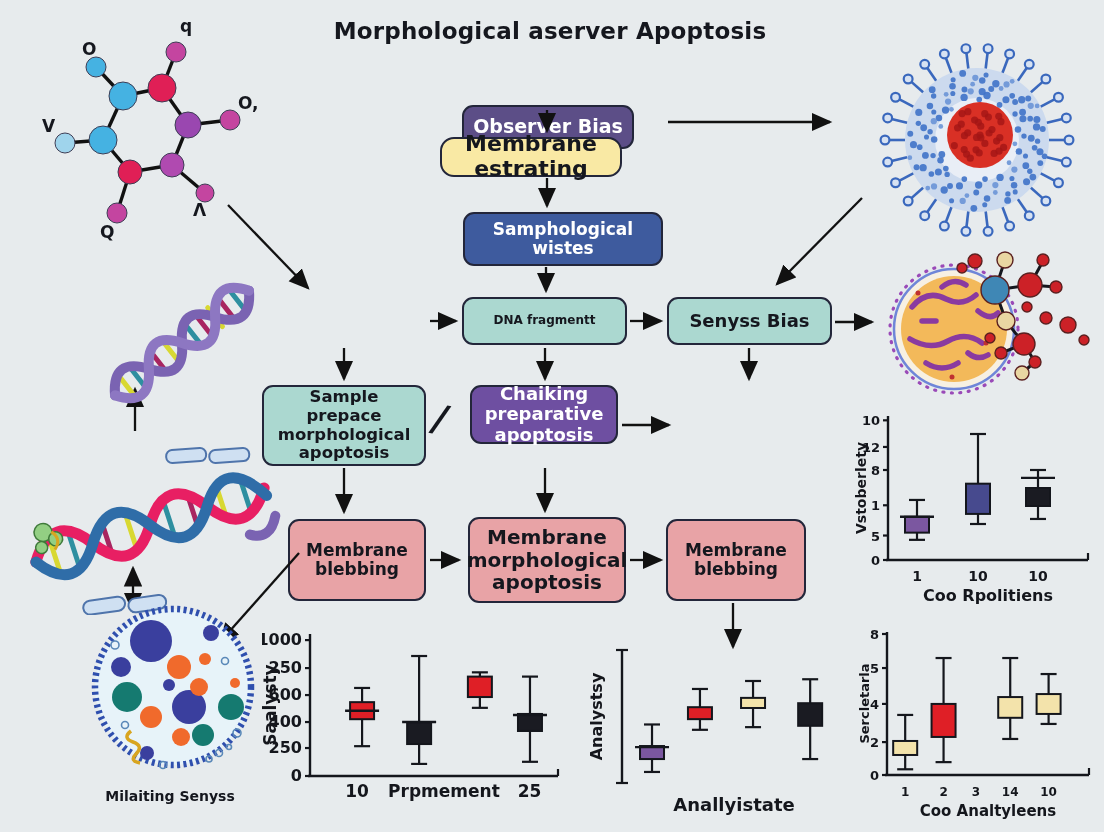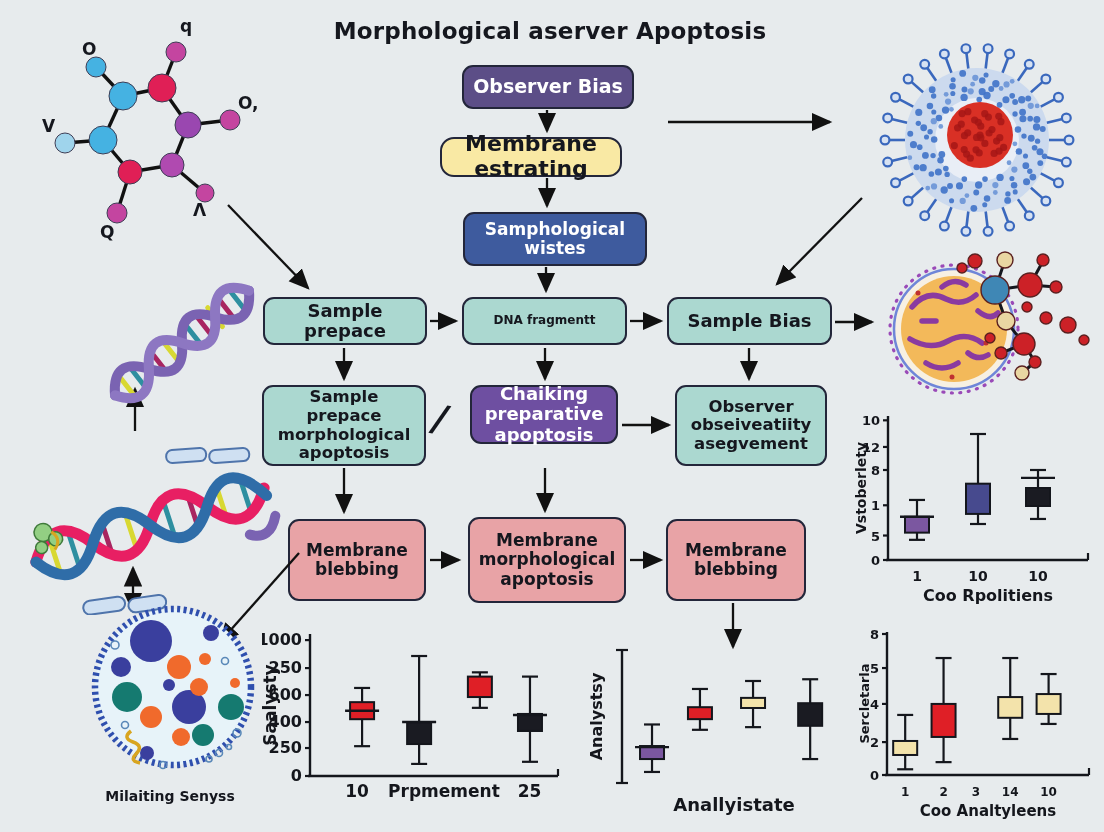--- a/index.html
+++ b/index.html
@@ -11,21 +11,21 @@
   }
   .title{
     position:absolute; left:290px; top:18px; width:520px;
     text-align:center; font-size:23px; font-weight:bold; letter-spacing:.2px;
   }
   .fbox{
     position:absolute; display:flex; align-items:center; justify-content:center;
     text-align:center; border:2.2px solid #23263a; border-radius:11px;
     font-weight:bold; line-height:1.13; padding:2px 6px; box-sizing:border-box;
   }
-  .c-purple{background:#5c4e87;color:#fff;}
+  .c-purple{background:#5c4e87;color:#fff;margin-top:40px;}
   .c-yellow{background:#f9e9a4;color:#15171e;}
   .c-blue{background:#3e5b9e;color:#fff;}
   .c-teal{background:#abd8d0;color:#15171e;}
   .c-violet{background:#6e4fa1;color:#fff;}
   .c-pink{background:#e8a3a6;color:#15171e;}
   .slash{
     position:absolute; left:434px; top:398px; font-size:36px; font-weight:bold;
     font-style:italic; transform:rotate(8deg);
   }
   .caption{
@@ -38,33 +38,31 @@
 </style>
 </head>
 <body>
 
 <div id="canvas">
 
   <div class="title">Morphological aserver Apoptosis</div>
 
   <div class="fbox c-purple" style="left:462px;top:65px;width:172px;height:44px;font-size:19px;">Observer Bias</div>
   <div class="fbox c-yellow" style="left:440px;top:137px;width:182px;height:40px;font-size:22px;border-radius:14px;">Membrane estrating</div>
-  <div class="fbox c-blue" style="left:463px;top:212px;width:184px;height:54px;font-size:17px;">Samphological wistes</div>
-
-  <div class="fbox c-teal" style="left:263px;top:297px;width:164px;height:48px;font-size:18px;">Sample prepace</div>
+  <div class="fbox c-blue" style="left:463px;top:212px;width:200px;height:54px;font-size:17px;">Samphological wistes</div>
+
   <div class="fbox c-teal" style="left:462px;top:297px;width:165px;height:48px;font-size:12px;">DNA fragmentt</div>
-  <div class="fbox c-teal" style="left:667px;top:297px;width:165px;height:48px;font-size:18px;">Sample Bias</div>
+  <div class="fbox c-teal" style="left:667px;top:297px;width:165px;height:48px;font-size:18px;">Senyss Bias</div>
 
   <div class="fbox c-teal" style="left:262px;top:385px;width:164px;height:81px;font-size:16.5px;">Sample prepace morphological apoptosis</div>
   <div class="slash">/</div>
   <div class="fbox c-violet" style="left:470px;top:385px;width:148px;height:59px;font-size:18px;">Chaiking preparative apoptosis</div>
-  <div class="fbox c-teal" style="left:675px;top:385px;width:152px;height:81px;font-size:16.5px;">Observer obseiveatiity asegvement</div>
 
   <div class="fbox c-pink" style="left:288px;top:519px;width:138px;height:82px;font-size:17px;">Membrane blebbing</div>
-  <div class="fbox c-pink" style="left:468px;top:517px;width:158px;height:86px;font-size:17px;">Membrane morphological apoptosis</div>
+  <div class="fbox c-pink" style="left:468px;top:517px;width:158px;height:86px;font-size:20px;">Membrane morphological apoptosis</div>
   <div class="fbox c-pink" style="left:666px;top:519px;width:140px;height:82px;font-size:17px;">Membrane blebbing</div>
 
   <svg class="overlay" width="1104" height="832">
     <defs>
       <marker id="ah" markerWidth="10" markerHeight="9" refX="8" refY="4" orient="auto">
         <path d="M0,0 L9,4 L0,8 z" fill="#111"></path>
       </marker>
       <marker id="ahs" markerWidth="10" markerHeight="9" refX="1" refY="4" orient="auto">
         <path d="M9,0 L0,4 L9,8 z" fill="#111"></path>
       </marker>

